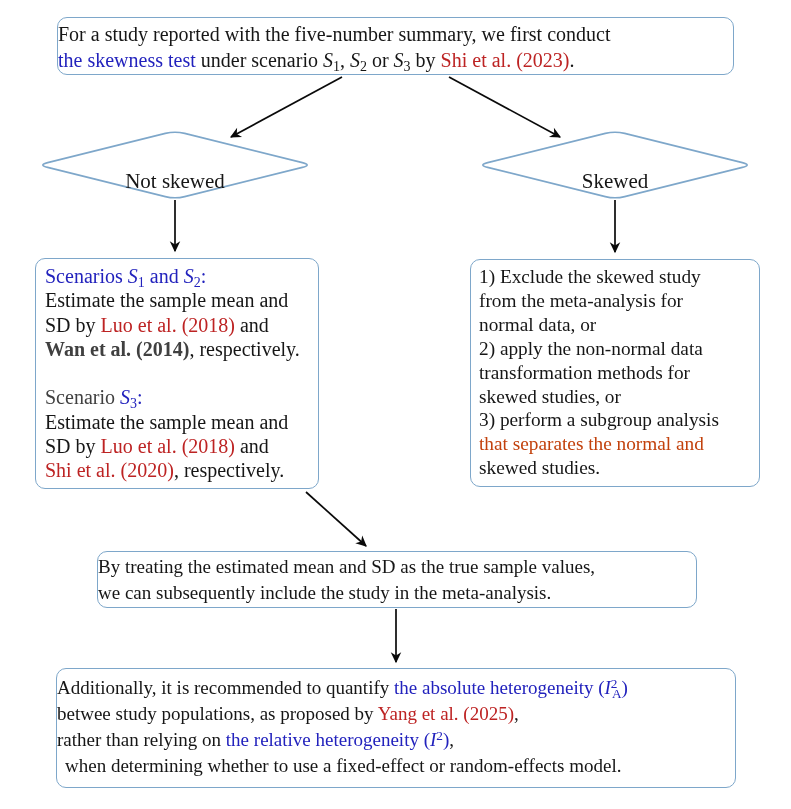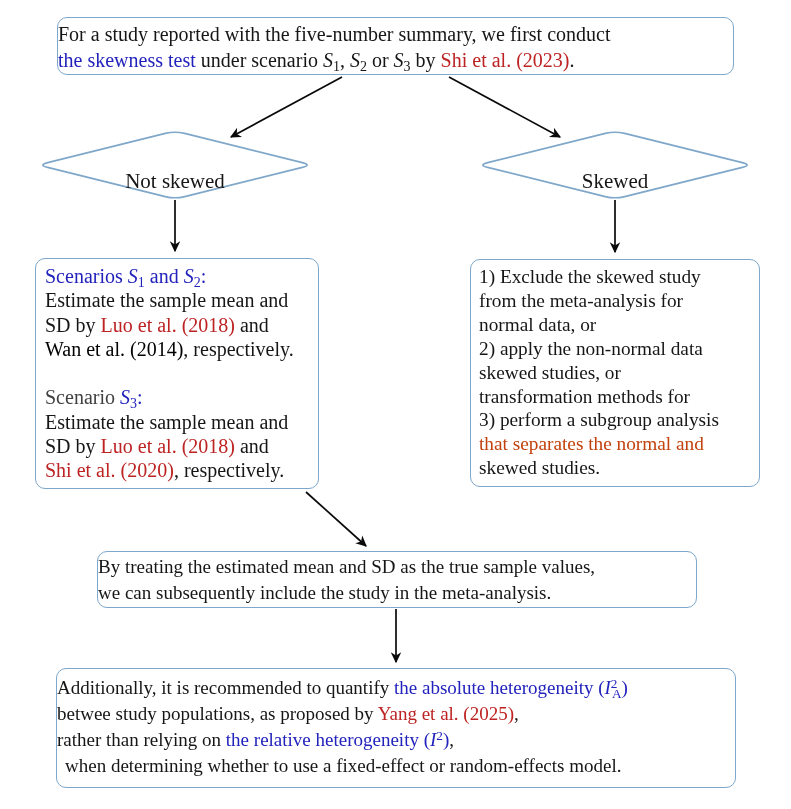--- a/index.html
+++ b/index.html
@@ -71,35 +71,35 @@
     <div class="line center"><span style="color: rgb(34, 34, 189);">the skewness test</span><span style="color: rgb(22, 22, 22);"> under scenario </span><span class="it" style="color: rgb(22, 22, 22);">S</span><sub style="color: rgb(22, 22, 22);">1</sub><span style="color: rgb(22, 22, 22);">, </span><span class="it" style="color: rgb(22, 22, 22);">S</span><sub style="color: rgb(22, 22, 22);">2</sub><span style="color: rgb(22, 22, 22);"> or </span><span class="it" style="color: rgb(22, 22, 22);">S</span><sub style="color: rgb(22, 22, 22);">3</sub><span style="color: rgb(22, 22, 22);"> by </span><span style="color: rgb(189, 35, 35);">Shi et al. (2023)</span><span style="color: rgb(22, 22, 22);">.</span></div>
   </div>
 
   <div class="diamond-label" id="lbl-not-skewed">Not skewed</div>
   <div class="diamond-label" id="lbl-skewed">Skewed</div>
 
   <div class="box box-left">
     <div class="line"><span style="color: rgb(34, 34, 189);">Scenarios </span><span class="it" style="color: rgb(34, 34, 189);">S</span><sub style="color: rgb(34, 34, 189);">1</sub><span style="color: rgb(34, 34, 189);"> and </span><span class="it" style="color: rgb(34, 34, 189);">S</span><sub style="color: rgb(34, 34, 189);">2</sub><span style="color: rgb(34, 34, 189);">:</span></div>
     <div class="line"><span style="color: rgb(22, 22, 22);">Estimate the sample mean and</span></div>
     <div class="line"><span style="color: rgb(22, 22, 22);">SD by </span><span style="color: rgb(189, 35, 35);">Luo et al. (2018)</span><span style="color: rgb(22, 22, 22);"> and</span></div>
-    <div class="line"><span style="color: #000000;">Wan et al. (2014)</span><span style="color: rgb(22, 22, 22);">, respectively.</span></div>
+    <div class="line"><span style="color: #404040; font-weight: bold;">Wan et al. (2014)</span><span style="color: rgb(22, 22, 22);">, respectively.</span></div>
     <div class="line"></div>
     <div class="line"><span style="color: #404040;">Scenario </span><span class="it" style="color: rgb(34, 34, 189);">S</span><sub style="color: rgb(34, 34, 189);">3</sub><span style="color: rgb(34, 34, 189);">:</span></div>
     <div class="line"><span style="color: rgb(22, 22, 22);">Estimate the sample mean and</span></div>
     <div class="line"><span style="color: rgb(22, 22, 22);">SD by </span><span style="color: rgb(189, 35, 35);">Luo et al. (2018)</span><span style="color: rgb(22, 22, 22);"> and</span></div>
     <div class="line"><span style="color: rgb(189, 35, 35);">Shi et al. (2020)</span><span style="color: rgb(22, 22, 22);">, respectively.</span></div>
   </div>
 
   <div class="box box-right">
     <div class="line"><span style="color: rgb(22, 22, 22);">1) Exclude the skewed study</span></div>
     <div class="line"><span style="color: rgb(22, 22, 22);">from the meta-analysis for</span></div>
     <div class="line"><span style="color: rgb(22, 22, 22);">normal data, or</span></div>
     <div class="line"><span style="color: rgb(22, 22, 22);">2) apply the non-normal data</span></div>
+    <div class="line"><span style="color: rgb(22, 22, 22);">transformation methods for</span></div>
     <div class="line"><span style="color: rgb(22, 22, 22);">skewed studies, or</span></div>
-    <div class="line"><span style="color: rgb(22, 22, 22);">transformation methods for</span></div>
     <div class="line"><span style="color: rgb(22, 22, 22);">3) perform a subgroup analysis</span></div>
     <div class="line"><span style="color: #c2410c; text-align: center;">that separates the normal and</span></div>
     <div class="line"><span style="color: rgb(22, 22, 22);">skewed studies.</span></div>
   </div>
 
   <div class="box box-middle">
     <div class="line center"><span style="color: rgb(22, 22, 22);">By treating the estimated mean and SD as the true sample values,</span></div>
     <div class="line center"><span style="color: rgb(22, 22, 22);">we can subsequently include the study in the meta-analysis.</span></div>
   </div>
 

